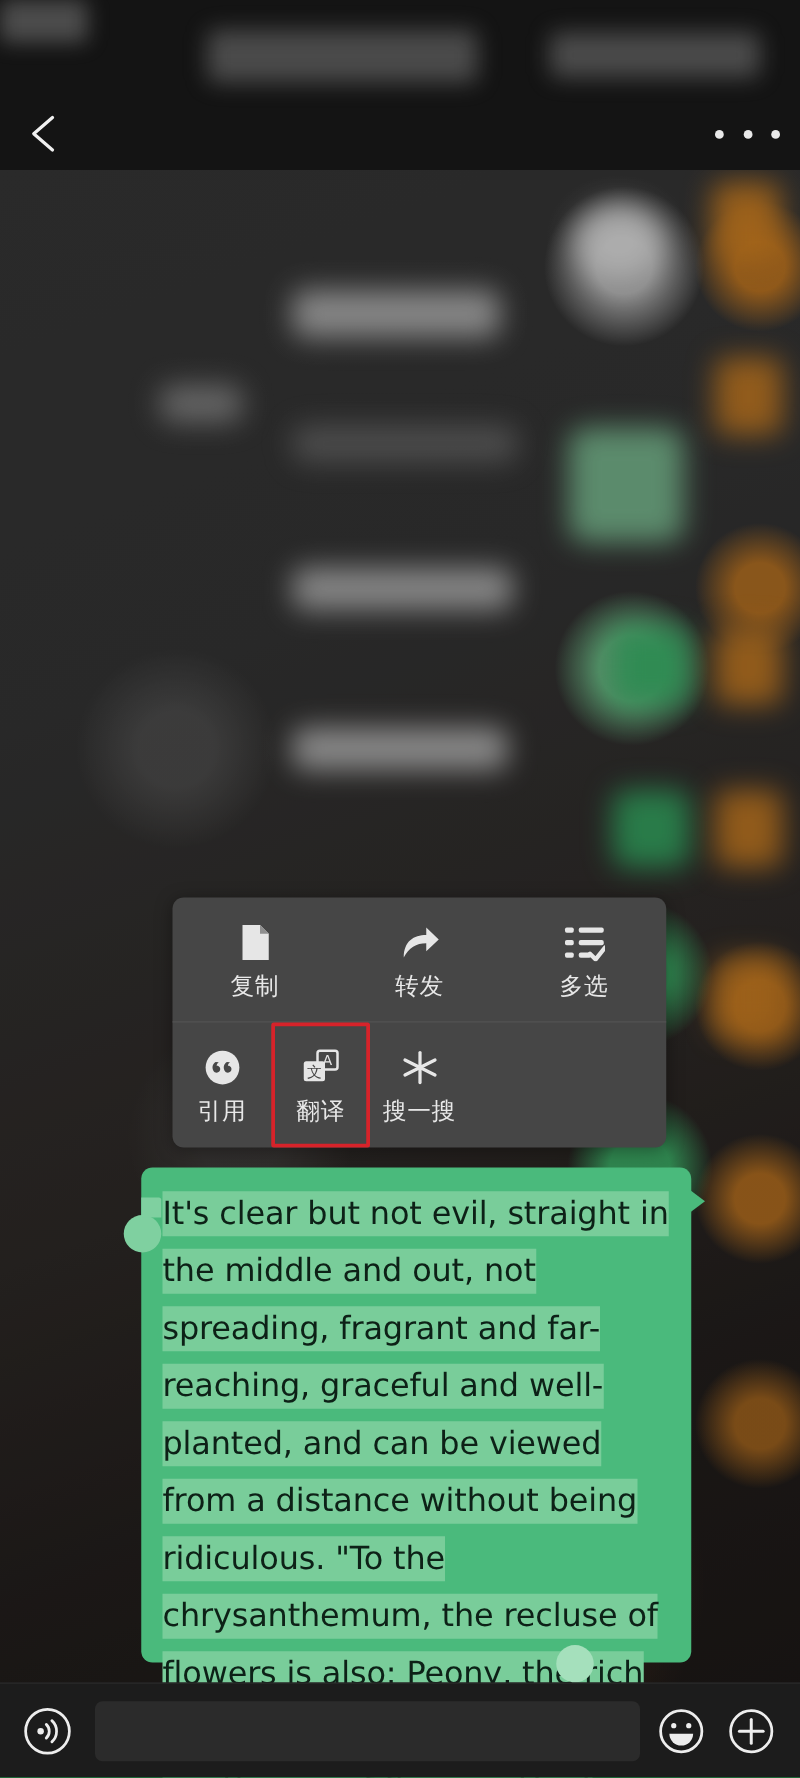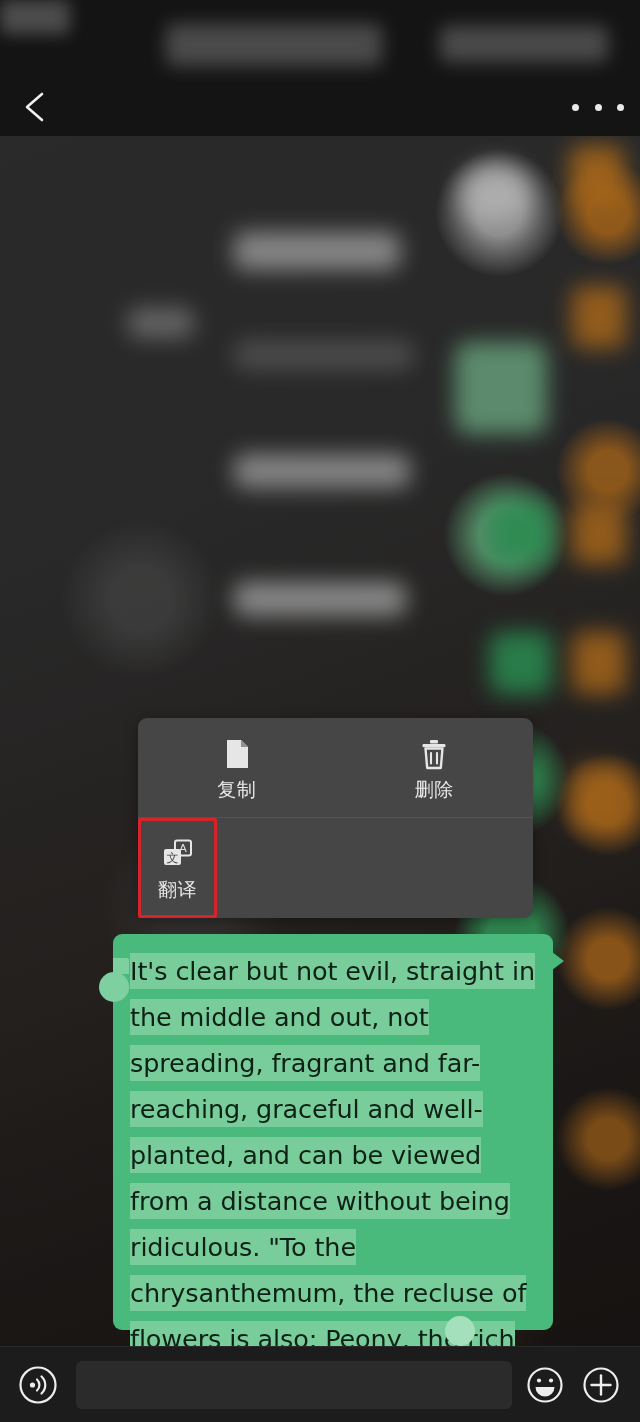--- a/index.html
+++ b/index.html
@@ -229,53 +229,83 @@
       <div class="menu-item">
         <span class="menu-icon">
           <svg width="30" height="32" viewBox="0 0 30 32">
             <path d="M5 2 L19 2 L26 9 L26 30 L5 30 Z" fill="#e6e6e6"></path>
             <path d="M19 2 L19 9 L26 9 Z" fill="#8f8f8f"></path>
           </svg>
         </span>
         <span class="menu-label">复制</span>
       </div>
 
-
-
-      <div class="menu-item">
-        <span class="menu-icon">
-          <svg width="28" height="32" viewBox="0 0 28 32">
-            <rect x="10" y="2" width="8" height="3.4" rx="1" fill="#e6e6e6"></rect>
-            <rect x="2.5" y="6" width="23" height="3.2" rx="1.2" fill="#e6e6e6"></rect>
-            <path d="M5.5 10.5 L22.5 10.5 L20.8 30 L7.2 30 Z" fill="none" stroke="#e6e6e6" stroke-width="2.4" stroke-linejoin="round"></path>
-            <line x1="11" y1="15" x2="11" y2="25.5" stroke="#e6e6e6" stroke-width="2.1" stroke-linecap="round"></line>
-            <line x1="17" y1="15" x2="17" y2="25.5" stroke="#e6e6e6" stroke-width="2.1" stroke-linecap="round"></line>
-          </svg>
-        </span>
-        <span class="menu-label">删除</span>
-      </div>
-
+      <div class="menu-item">
+        <span class="menu-icon">
+          <svg width="34" height="30" viewBox="0 0 34 30">
+            <path d="M4 27 C4 14 12 9 22 9 L22 3 L32 12.5 L22 22 L22 15.5 C14 15.5 8 19 4 27 Z" fill="#e6e6e6"></path>
+          </svg>
+        </span>
+        <span class="menu-label">转发</span>
+      </div>
+
+
+
+      <div class="menu-item">
+        <span class="menu-icon">
+          <svg width="33" height="30" viewBox="0 0 33 30">
+            <rect x="1" y="3" width="7" height="4.2" rx="1.4" fill="#e6e6e6"></rect>
+            <rect x="1" y="13" width="7" height="4.2" rx="1.4" fill="#e6e6e6"></rect>
+            <rect x="1" y="23" width="7" height="4.2" rx="1.4" fill="#e6e6e6"></rect>
+            <rect x="12" y="3" width="20" height="4.2" rx="1.6" fill="#e6e6e6"></rect>
+            <rect x="12" y="13" width="20" height="4.2" rx="1.6" fill="#e6e6e6"></rect>
+            <rect x="12" y="23" width="10" height="4.2" rx="1.6" fill="#e6e6e6"></rect>
+            <polyline points="21,24 25.5,28.5 33,19" fill="none" stroke="#e6e6e6" stroke-width="3.4" stroke-linecap="round" stroke-linejoin="round"></polyline>
+          </svg>
+        </span>
+        <span class="menu-label">多选</span>
+      </div>
     </div>
 
     <div class="menu-row row2">
 
+      <div class="menu-item">
+        <span class="menu-icon">
+          <svg width="30" height="30" viewBox="0 0 30 30">
+            <circle cx="15" cy="15" r="13.5" fill="#e6e6e6"></circle>
+            <path d="M9.5 10.5 C7 12 6.4 14.8 7.6 17.3 C8.6 19.3 11 19.7 12.4 18.2 C13.7 16.9 13.4 14.8 11.9 13.9 C11.4 13.6 10.8 13.5 10.3 13.6 C10.4 12.5 11 11.5 12 10.8 Z" fill="#464646"></path>
+            <path d="M18.5 10.5 C16 12 15.4 14.8 16.6 17.3 C17.6 19.3 20 19.7 21.4 18.2 C22.7 16.9 22.4 14.8 20.9 13.9 C20.4 13.6 19.8 13.5 19.3 13.6 C19.4 12.5 20 11.5 21 10.8 Z" fill="#464646"></path>
+          </svg>
+        </span>
+        <span class="menu-label">引用</span>
+      </div>
 
 
       <div class="menu-item highlighted" style="outline-color: rgb(215, 35, 42);">
         <span class="menu-icon">
           <svg width="33" height="31" viewBox="0 0 33 31">
             <rect x="14" y="1.5" width="16" height="15" rx="2" fill="none" stroke="#e6e6e6" stroke-width="2"></rect>
             <text x="22" y="13" font-size="11" font-family="DejaVu Sans, sans-serif" fill="#e6e6e6" text-anchor="middle">A</text>
             <rect x="3" y="10" width="17" height="16" rx="2" fill="#e6e6e6"></rect>
             <text x="11.5" y="22.5" font-size="12" font-family="DejaVu Sans, sans-serif" fill="#464646" text-anchor="middle">文</text>
           </svg>
         </span>
         <span class="menu-label">翻译</span>
       </div>
 
+      <div class="menu-item">
+        <span class="menu-icon">
+          <svg width="32" height="30" viewBox="0 0 32 30">
+            <line x1="16" y1="3" x2="16" y2="27" stroke="#e6e6e6" stroke-width="2.6" stroke-linecap="round"></line>
+            <line x1="4" y1="9" x2="28" y2="21" stroke="#e6e6e6" stroke-width="2.6" stroke-linecap="round"></line>
+            <line x1="28" y1="9" x2="4" y2="21" stroke="#e6e6e6" stroke-width="2.6" stroke-linecap="round"></line>
+          </svg>
+        </span>
+        <span class="menu-label">搜一搜</span>
+      </div>
     </div>
   </div>
 
   <div id="bubble" style="background: rgb(74, 186, 124);">
     <div id="bubble-tail" style="border-left-color: rgb(74, 186, 124);"></div>
     <div id="bubble-text"><span class="hl" style="background: rgb(121, 205, 154); color: rgb(13, 33, 23);">It's clear but not evil, straight in the middle and out, not spreading, fragrant and far-reaching, graceful and well-planted, and can be viewed from a distance without being ridiculous. "To the chrysanthemum, the recluse of flowers is also; Peony, the rich flower also; Lotus is a gentleman of flowers. Hey! Love of chrysanthemum, rarely heard after pottery. Who is the lover of lotus? Peony's love is suitable for all!</span></div>
     <div class="sel-handle" id="sel-handle-start"></div>
     <div class="sel-handle" id="sel-handle-end"></div>
   </div>
 

